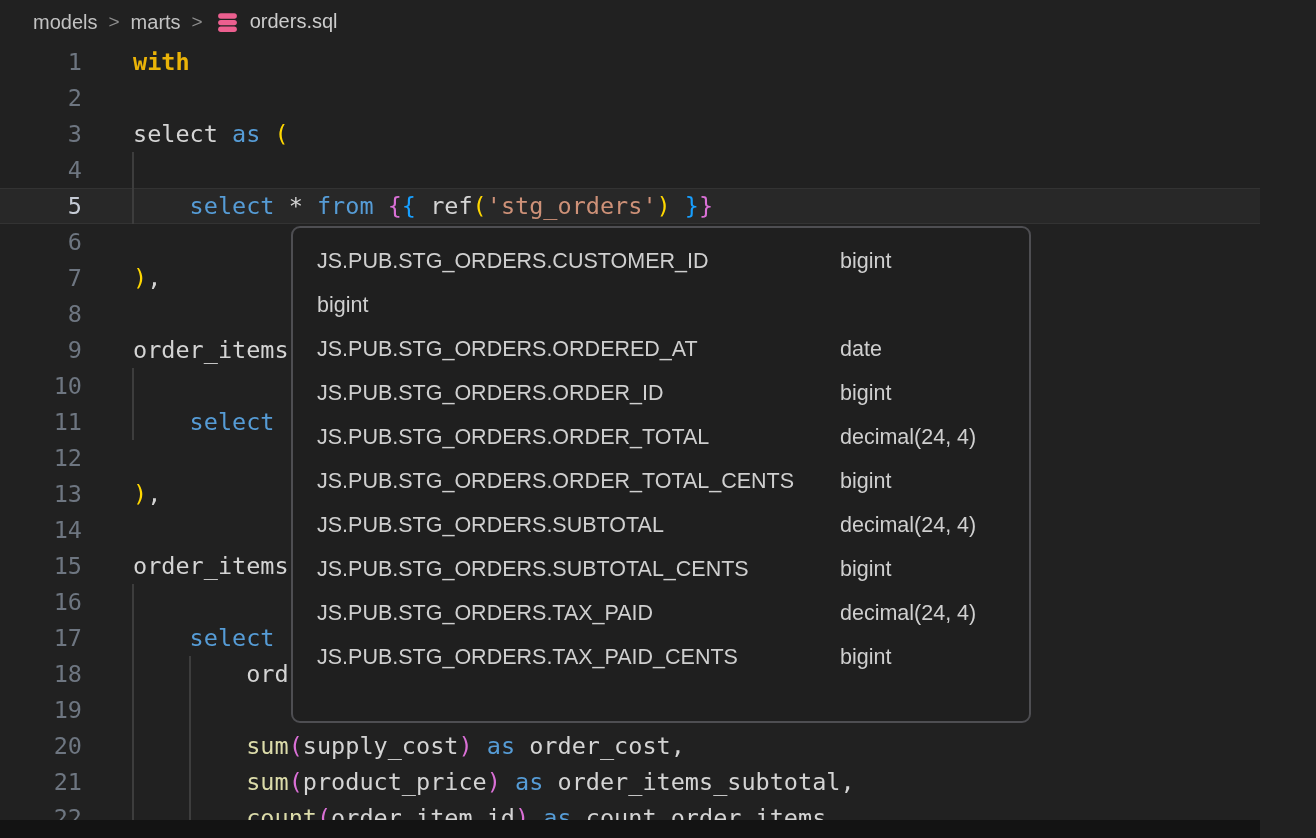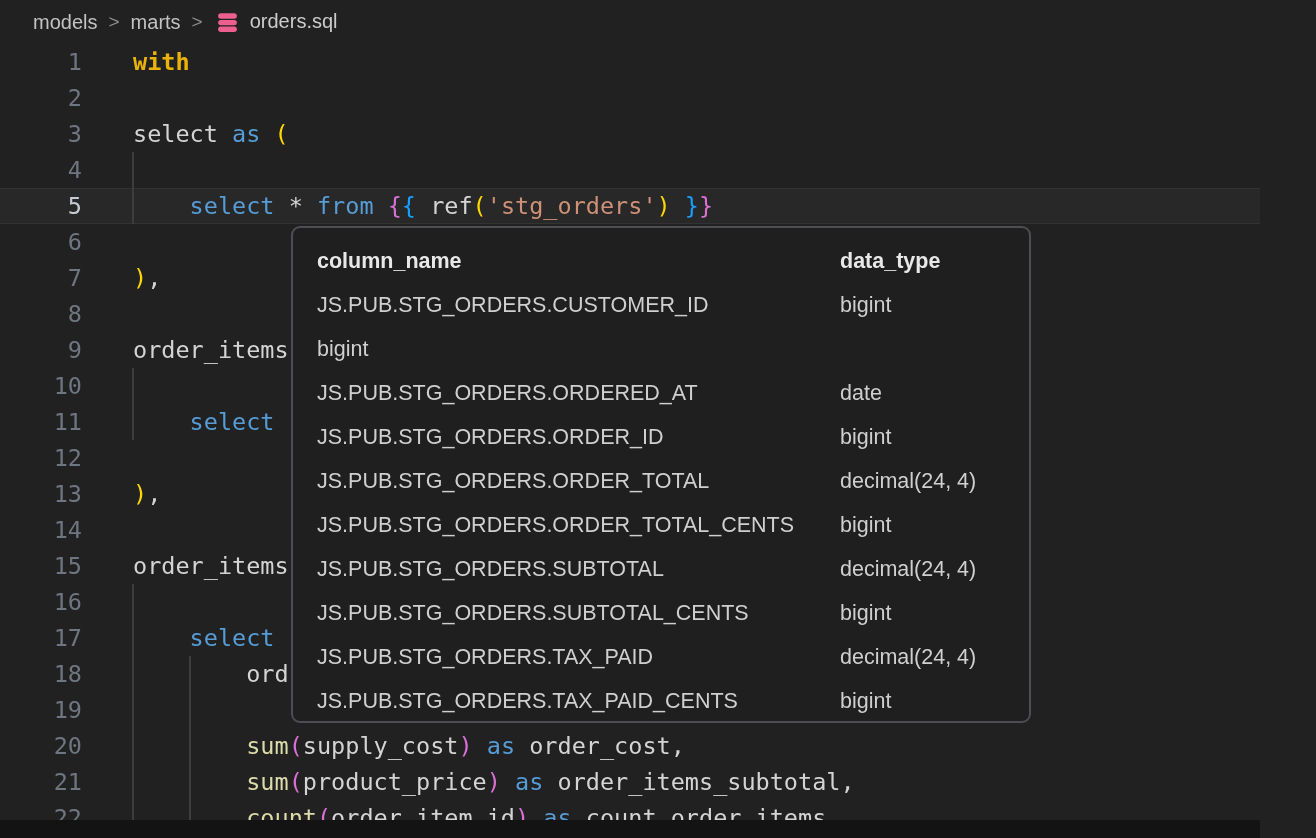--- a/index.html
+++ b/index.html
@@ -113,24 +113,20 @@
         <div class="code-line"><span class="gutter">17</span><span class="code-text"><span style="color: rgb(212, 212, 212);">    </span><span style="color: rgb(86, 156, 214);">select</span></span></div>
         <div class="code-line"><span class="gutter">18</span><span class="code-text"><span style="color: rgb(212, 212, 212);">        </span><span style="color: rgb(212, 212, 212); text-align: right;">ord</span></span></div>
         <div class="code-line"><span class="gutter">19</span><span class="code-text"></span></div>
         <div class="code-line"><span class="gutter">20</span><span class="code-text"><span style="color: rgb(212, 212, 212);">        </span><span style="color: rgb(220, 220, 170);">sum</span><span style="color: rgb(218, 112, 214);">(</span><span style="color: rgb(212, 212, 212);">supply_cost</span><span style="color: rgb(218, 112, 214);">)</span><span style="color: rgb(212, 212, 212);"> </span><span style="color: rgb(86, 156, 214);">as</span><span style="color: rgb(212, 212, 212);"> </span><span style="color: rgb(212, 212, 212);">order_cost,</span></span></div>
         <div class="code-line"><span class="gutter">21</span><span class="code-text"><span style="color: rgb(212, 212, 212);">        </span><span style="color: rgb(220, 220, 170);">sum</span><span style="color: rgb(218, 112, 214);">(</span><span style="color: rgb(212, 212, 212);">product_price</span><span style="color: rgb(218, 112, 214);">)</span><span style="color: rgb(212, 212, 212);"> </span><span style="color: rgb(86, 156, 214);">as</span><span style="color: rgb(212, 212, 212);"> </span><span style="color: rgb(212, 212, 212);">order_items_subtotal,</span></span></div>
         <div class="code-line"><span class="gutter">22</span><span class="code-text"><span style="color: rgb(212, 212, 212);">        </span><span style="color: rgb(220, 220, 170);">count</span><span style="color: rgb(218, 112, 214);">(</span><span style="color: rgb(212, 212, 212);">order_item_id</span><span style="color: rgb(218, 112, 214);">)</span><span style="color: rgb(212, 212, 212);"> </span><span style="color: rgb(86, 156, 214);">as</span><span style="color: rgb(212, 212, 212);"> </span><span style="color: rgb(212, 212, 212);">count_order_items</span></span></div>
       </div>
   </div>
 
   <div class="popup">
-    <div class="popup-row header">
-      <div class="cell">column_name</div>
-      <div class="cell">data_type</div>
-    </div>
     <div id="popup-rows">
         <div class="popup-row">
           <div class="cell">JS.PUB.STG_ORDERS.CUSTOMER_ID</div>
           <div class="cell">bigint</div>
         </div>
         <div class="popup-row">
           <div class="cell">bigint</div>
         </div>
         <div class="popup-row">
           <div class="cell">JS.PUB.STG_ORDERS.ORDERED_AT</div>

